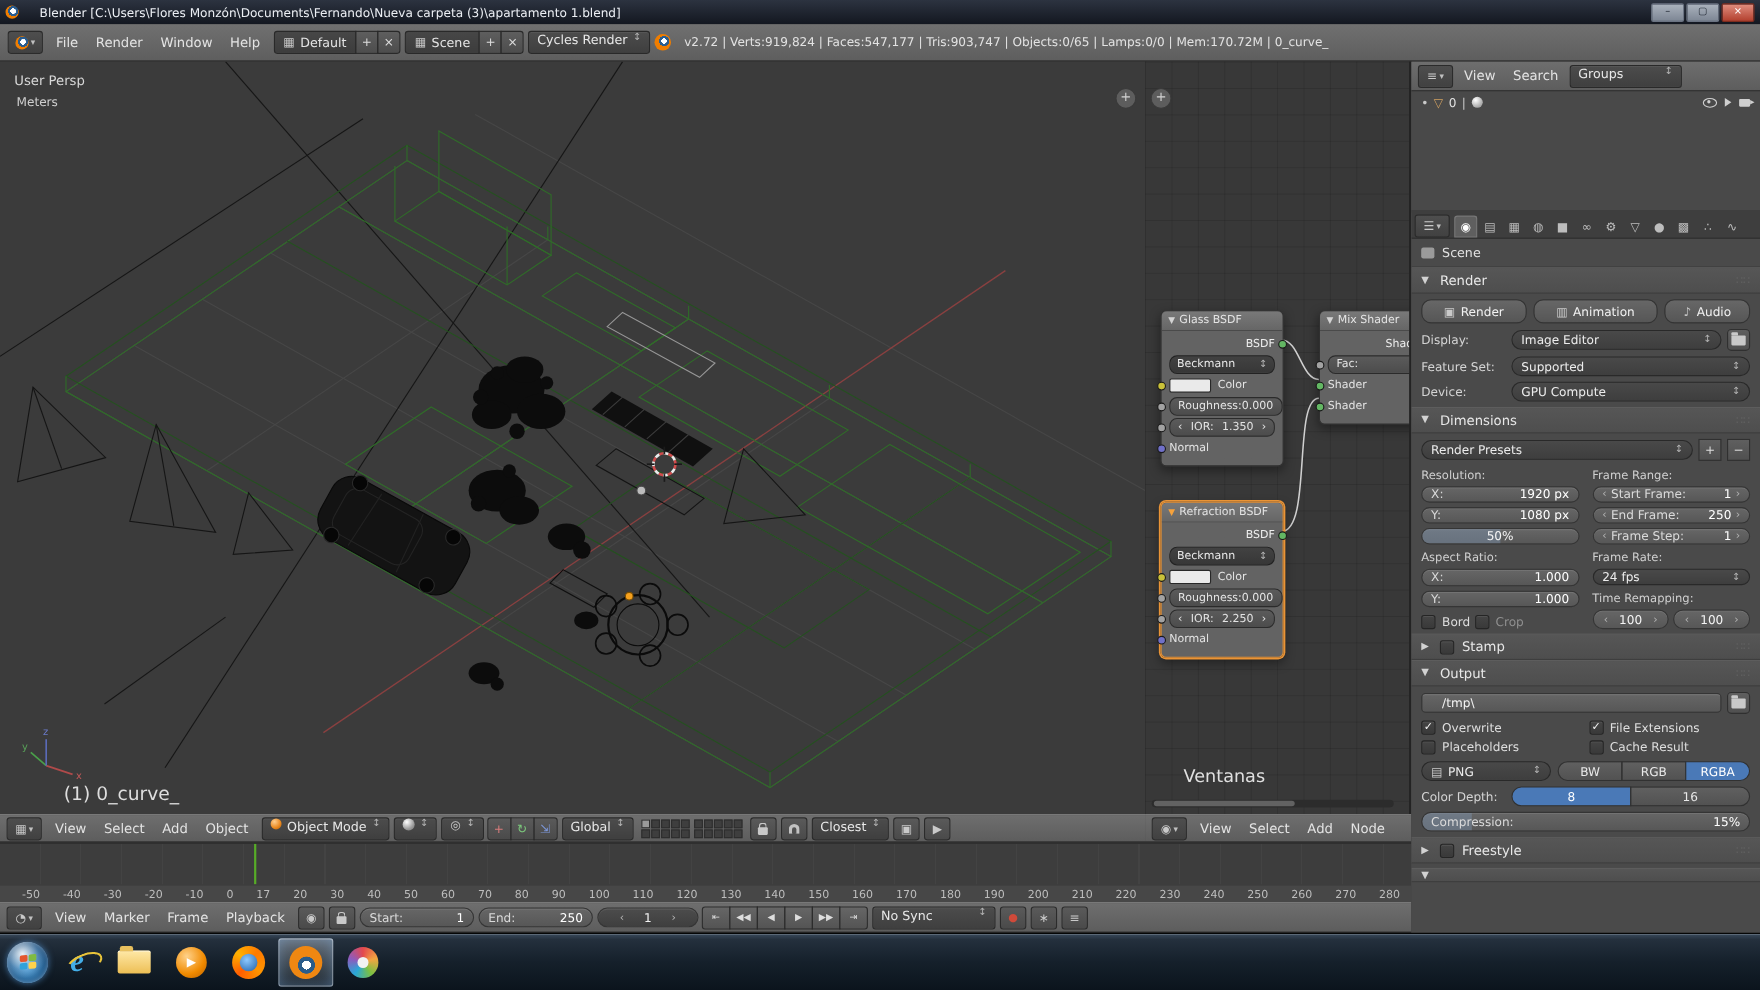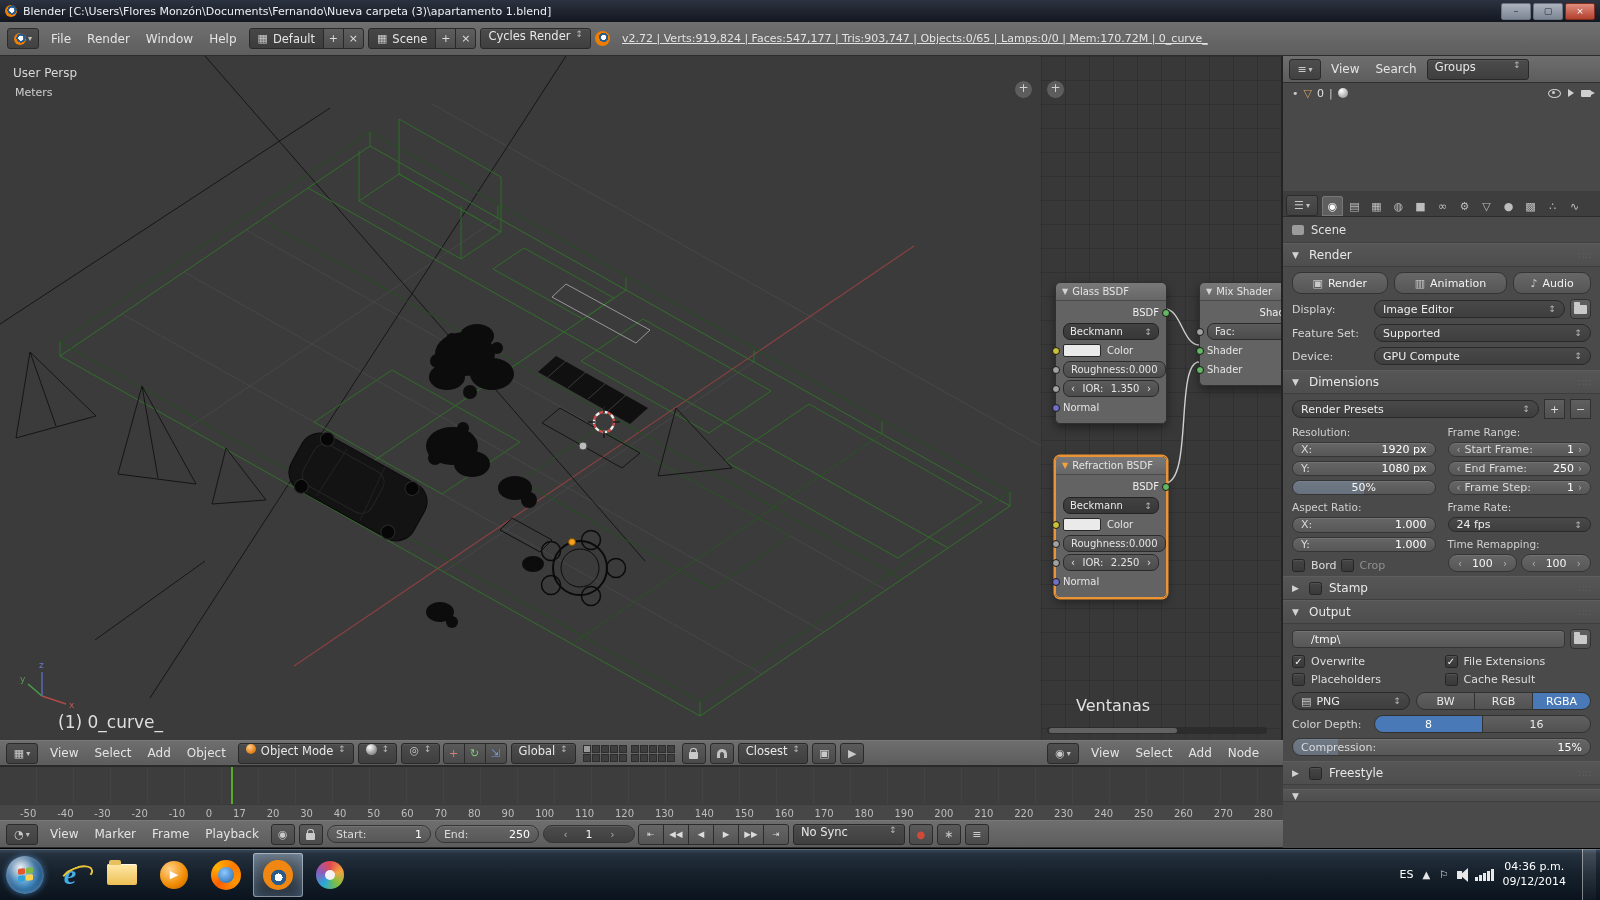--- a/index.html
+++ b/index.html
@@ -1,20 +1,20 @@
 <!DOCTYPE html>
 <html><head>
 <meta charset="utf-8">
 <style>
   html,body{margin:0;padding:0;background:#000;}
   body{font-family:"DejaVu Sans",sans-serif;}
   #root{position:relative;width:1600px;height:900px;overflow:hidden;background:#3b3b3b;font-size:12px;}
 
   
-  .titlebar{position:absolute;left:0;top:0;width:1600px;height:22px;background:linear-gradient(#2c3340,#131720);display:flex;align-items:center;gap:6px;padding:0 5px;box-sizing:border-box;}
+  .titlebar{position:absolute;left:0;top:0;width:1600px;height:22px;background:linear-gradient(#2c3340,#131720);display:flex;align-items:center;gap:19px;padding:0 5px;box-sizing:border-box;}
   .titlebar .ttl{color:#eceff4;font-size:11px;white-space:nowrap;overflow:hidden;}
   .winbtns{margin-left:auto;display:flex;gap:2px;}
   .winbtn{width:28px;height:15px;border-radius:2px;border:1px solid #6b7382;background:linear-gradient(#aab2bd,#7d8694);color:#1d2430;font-size:9px;line-height:14px;text-align:center;}
   .winbtn.close{background:linear-gradient(#e08d7e,#b3402e);border-color:#7e2c1e;color:#fff;}
 
   
   .menus{display:flex;align-items:center;height:100%;}
   .menu-item{padding:0 8px;font-size:12px;color:#e4e4e4;}
   .hdr{background:linear-gradient(#6e6e6e,#5d5d5d);border-top:1px solid #787878;border-bottom:1px solid #2a2a2a;display:flex;align-items:center;gap:4px;padding:0 6px;box-sizing:border-box;}
   .ibox{display:inline-flex;align-items:center;justify-content:center;gap:2px;height:19px;min-width:24px;padding:0 3px;background:linear-gradient(#4e4e4e,#414141);border:1px solid #2b2b2b;border-radius:3px;}
@@ -22,21 +22,21 @@
   .dd{display:inline-flex;align-items:flex-start;gap:5px;height:19px;padding:0 7px;background:linear-gradient(#4c4c4c,#3f3f3f);border:1px solid #292929;border-radius:3px;color:#e8e8e8;font-size:11.5px;box-shadow:inset 0 1px rgba(255,255,255,.06);white-space:nowrap;}
   .updn{font-size:9px;color:#b5b5b5;}
   .tiny{font-size:8px;color:#c0c0c0;}
   .g{font-size:11px;color:#c9c9c9;}
   .selector{display:inline-flex;align-items:center;}
   .sel-main{display:inline-flex;align-items:center;gap:5px;height:19px;padding:0 8px;background:linear-gradient(#474747,#3c3c3c);border:1px solid #292929;border-radius:3px 0 0 3px;color:#e5e5e5;font-size:11.5px;}
   .sel-btn{display:inline-flex;align-items:center;justify-content:center;width:19px;height:19px;margin-left:-1px;background:linear-gradient(#5e5e5e,#4d4d4d);border:1px solid #292929;color:#ddd;font-size:11px;}
   .sel-btn:last-child{border-radius:0 3px 3px 0;}
   .blogo{width:15px;height:15px;border-radius:50%;background:radial-gradient(circle at 58% 42%,#ffffff 0 2.5px,#2a5d8f 2.6px 4.6px,#ef7d00 4.7px 100%);}
   .blogo.small{width:12px;height:12px;}
-  .stats{font-size:11px;color:#e2e2e2;margin-left:8px;white-space:nowrap;text-decoration:underline;}
+  .stats{font-size:11px;color:#e2e2e2;margin-left:8px;white-space:nowrap;}
 
   
   .infobar{position:absolute;left:0;top:22px;width:1600px;height:34px;background:linear-gradient(#707070,#5e5e5e);border-bottom:1px solid #2c2c2c;display:flex;align-items:center;gap:4px;padding:0 7px;box-sizing:border-box;}
 
   
   .viewport{position:absolute;left:0;top:56px;width:1041px;height:684px;background:#3b3b3b;border-right:1px solid #262626;overflow:hidden;}
   .vp-label{position:absolute;left:13px;top:10px;color:#d8d8d8;font-size:12px;}
   .vp-sublabel{position:absolute;left:15px;top:30px;color:#cfcfcf;font-size:11px;}
   .vp-object{position:absolute;left:58px;bottom:8px;color:#dedede;font-size:17px;}
   .pluscorner{position:absolute;width:17px;height:17px;border-radius:50%;background:rgba(95,95,95,.95);border:1px solid #3a3a3a;color:#d2d2d2;font-size:12px;line-height:15px;text-align:center;}
@@ -942,30 +942,15 @@
       </span>
     <span class="task">
         <span class="ff"></span>
       </span>
     <span class="task active">
         <span class="blicon"></span>
       </span>
     <span class="task">
         <span class="paint"></span>
       </span>
-    <span class="tray">
-      <span class="traytxt">ES</span>
-      <span class="trayglyph">▲</span>
-      <span class="trayglyph">⚐</span>
-      <span class="vol"></span>
-      <span class="net">
-          <span style="height:4px;"></span>
-          <span style="height:6px;"></span>
-          <span style="height:8px;"></span>
-          <span style="height:10px;"></span>
-          <span style="height:12px;"></span>
-        </span>
-      <span class="clock"><span>04:36 p.m.</span><br><span>09/12/2014</span></span>
-      <span class="showdesk"></span>
-    </span>
   </div>
 
 </div>
 
 </body></html>

